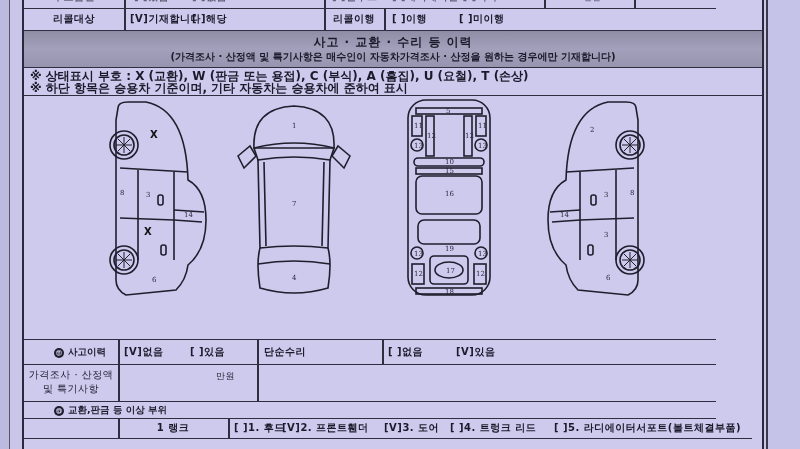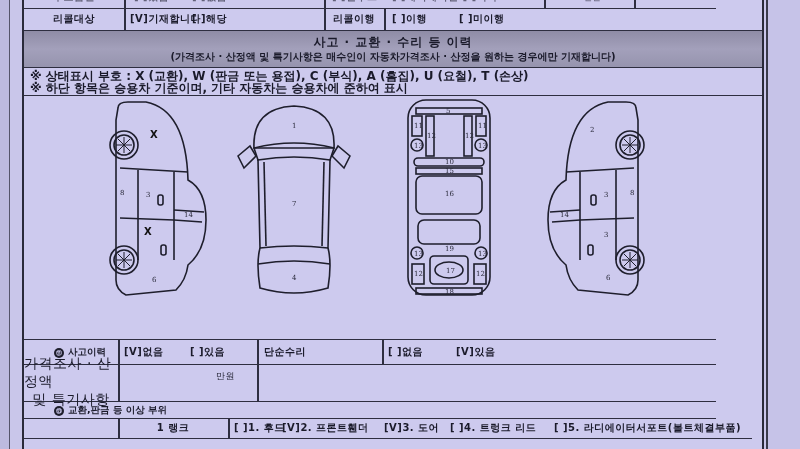--- a/index.html
+++ b/index.html
@@ -189,21 +189,21 @@
     <div class="cell" style="left:100px;">[V]없음</div>
     <div class="cell" style="left:166px;">[ ]있음</div>
     <div class="vline" style="left:233px;"></div>
     <div class="cell" style="left:240px;">단순수리</div>
     <div class="vline" style="left:358px;"></div>
     <div class="cell" style="left:364px;">[ ]없음</div>
     <div class="cell" style="left:432px;">[V]있음</div>
   </div>
 
   <div class="row" style="top:373px; height:38px;">
-    <div class="cell lbl-center" style="left:0; width:94px; flex-direction:column; font-weight:normal; font-size:14px;">
+    <div class="cell lbl-center" style="left:0; width:94px; flex-direction:column; font-weight:normal; font-size:10px;">
       <span>가격조사 · 산정액</span>
       <span>및 특기사항</span>
     </div>
     <div class="vline" style="left:94px;"></div>
     <div class="cell" style="left:192px; top:-6px; font-weight:normal; font-size:9px;">만원</div>
     <div class="vline" style="left:233px;"></div>
     <div class="cell" style="left:240px; width:490px;"></div>
   </div>
 
   <div class="row" style="top:411px; height:17px;">

